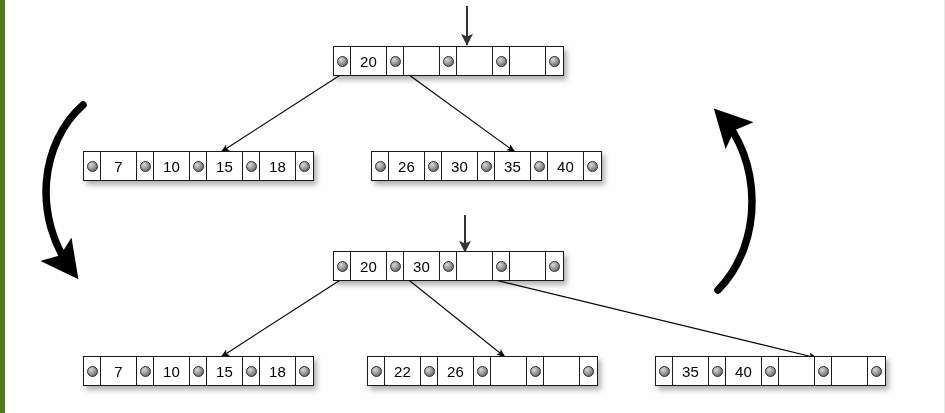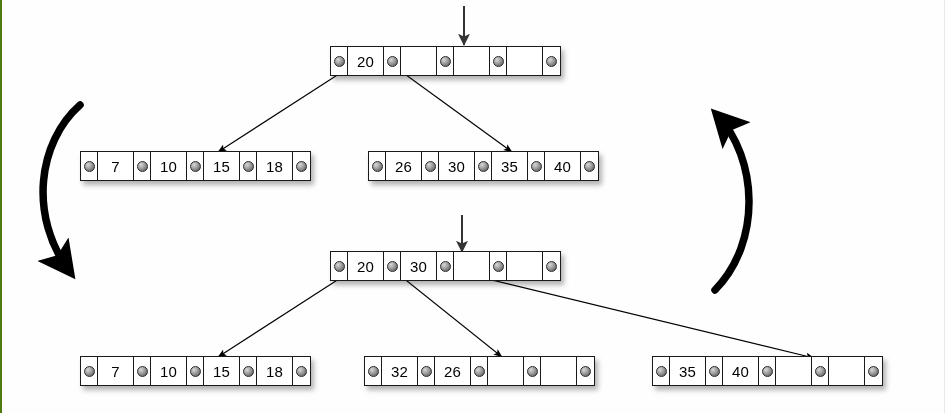--- a/index.html
+++ b/index.html
@@ -11,21 +11,21 @@
     height: 413px;
     background: #ffffff;
     font-family: "Liberation Sans", sans-serif;
     overflow: hidden;
   }
   #canvas {
     position: relative;
     width: 945px;
     height: 413px;
     background: #fefefe;
-    border-left: 2px solid #4d7c0f;
+    border-left: 5px solid #4d7c0f;
     border-right: 1px solid #e8e8e8;
     box-sizing: border-box;
   }
   #arrow-layer {
     position: absolute;
     left: 0;
     top: 0;
     width: 945px;
     height: 413px;
     pointer-events: none;
@@ -213,21 +213,21 @@
     <div class="cell key">18</div>
     <div class="cell ptr">
         <span class="bullet"></span>
       </div>
   </div>
 
   <div class="node" style="left:362px; top:356px; height:28px;">
     <div class="cell ptr">
         <span class="bullet"></span>
       </div>
-    <div class="cell key">32</div>
+    <div class="cell key">22</div>
     <div class="cell ptr">
         <span class="bullet"></span>
       </div>
     <div class="cell key">26</div>
     <div class="cell ptr">
         <span class="bullet"></span>
       </div>
     <div class="cell key"></div>
     <div class="cell ptr">
         <span class="bullet"></span>

